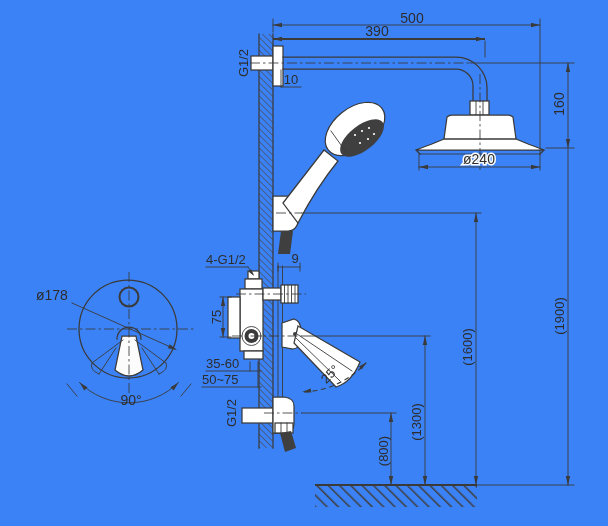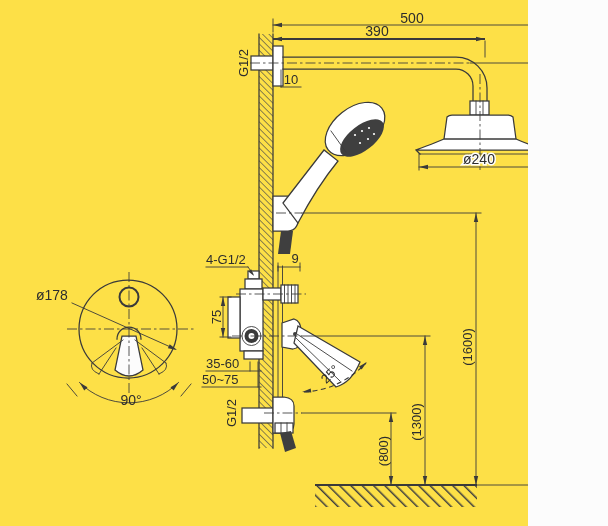--- a/index.html
+++ b/index.html
@@ -1,16 +1,16 @@
 <!DOCTYPE html>
 <html><head>
 <meta charset="utf-8">
 <style>
   html,body{margin:0;padding:0;background:#fcfcfc;}
-  #stage{position:relative;width:528px;height:526px;background:#fde047;overflow:hidden;
+  #stage{position:relative;width:608px;height:526px;background:#3b82f6;overflow:hidden;
          font-family:"Liberation Sans",sans-serif;}
   svg{display:block;}
   .ln   {stroke:#3a3a3a;stroke-width:1.25;fill:none;stroke-linecap:square;}
   .lnw  {stroke:#3a3a3a;stroke-width:1.25;fill:#fcfcfc;stroke-linecap:square;}
   .lnww {stroke:#3a3a3a;stroke-width:1.25;fill:#ffffff;stroke-linecap:square;}
   .thin {stroke:#3a3a3a;stroke-width:0.9;fill:none;stroke-linecap:square;}
   .thick{stroke:#3a3a3a;stroke-width:2.2;fill:none;}
   .cl   {stroke:#3a3a3a;stroke-width:0.85;fill:none;stroke-dasharray:10 3 2.5 3;}
   .dash {stroke:#3a3a3a;stroke-width:1.1;fill:none;stroke-dasharray:5 3.5;}
   .dark {fill:#3f3f3f;stroke:none;}

